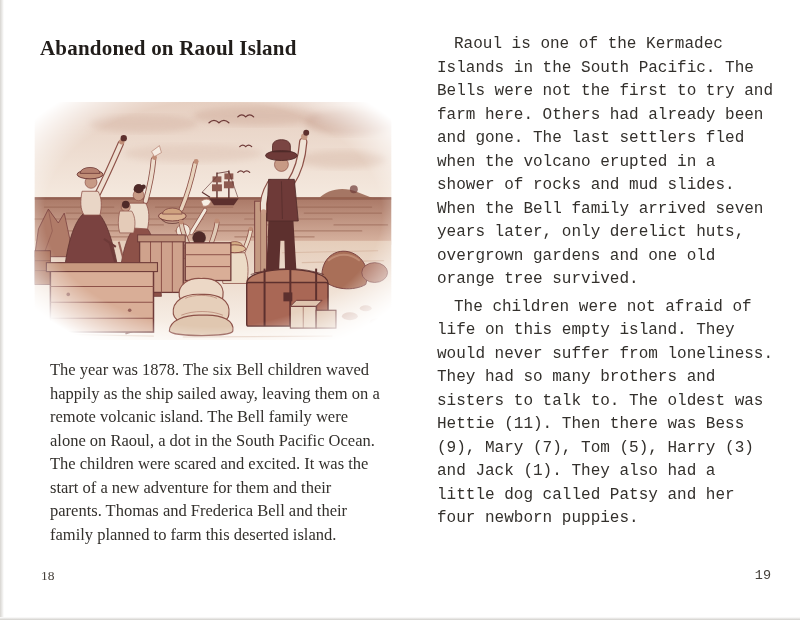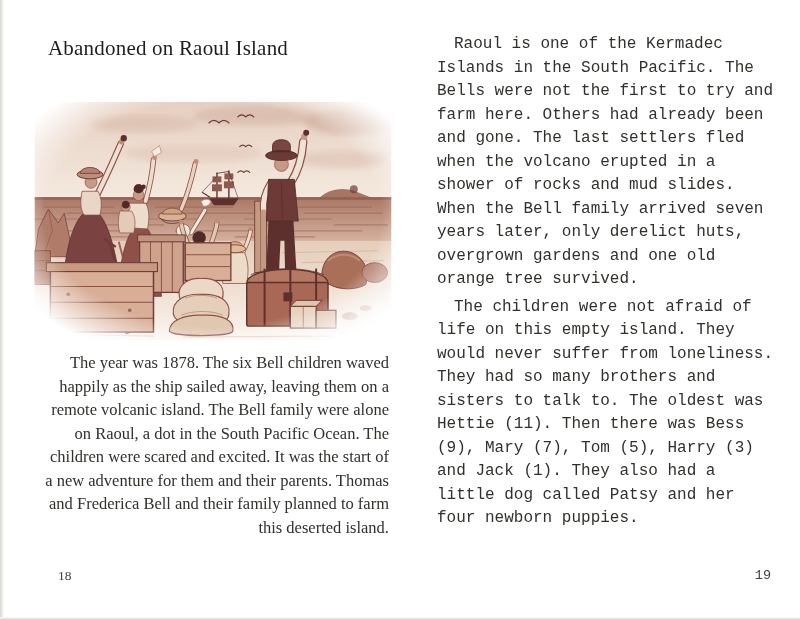--- a/index.html
+++ b/index.html
@@ -12,35 +12,35 @@
   .scan-edge-left{position:absolute;left:0;top:0;width:4px;height:620px;
     background:linear-gradient(to right,#d7d5d1,#ffffff);}
   .scan-edge-bottom{position:absolute;left:0;bottom:0;width:800px;height:3px;
     background:linear-gradient(to top,#d2d0cc,#ffffff);}
 
   .page{position:absolute;top:0;height:620px;}
   .page-left{left:40px;width:352px;}
   .page-right{left:437px;width:340px;font-family:Liberation Mono, monospace;}
 
   .chapter-title{
-    position:absolute;left:8px;top:36px;margin:0;
-    font-size:21px;font-weight:normal;color:#211d1a;letter-spacing:.2px;
+    position:absolute;left:0;top:36px;margin:0;
+    font-size:21px;font-weight:bold;color:#211d1a;letter-spacing:.2px;
   }
   .illo{position:absolute;left:-6px;top:102px;width:358px;height:238px;margin:0;}
   .illo svg{display:block;width:100%;height:100%;}
 
   .body-text{font-size:16.5px;line-height:23.5px;text-align:left;}
   .left-body{position:absolute;left:0;top:348px;width:352px;}
-  .left-body p{margin:3px;text-align:right;}
+  .left-body p{margin:10px;}
 
   .right-body{position:absolute;left:0;top:33px;width:340px;font-size:16px;}
   .right-body p{margin:0 0 4px 0;text-indent:17px;}
 
   .pagenum{position:absolute;top:568px;font-size:13.5px;color:#45403a;}
-  .pagenum-left{left:18px;}
+  .pagenum-left{left:1px;}
   .pagenum-right{right:6px;text-align:right;}
 </style>
 </head>
 <body>
 
 <div class="scan-edge-left"></div>
 <div class="scan-edge-bottom"></div>
 
 <div class="page page-left">
   <h1 class="chapter-title">Abandoned on Raoul Island</h1>

